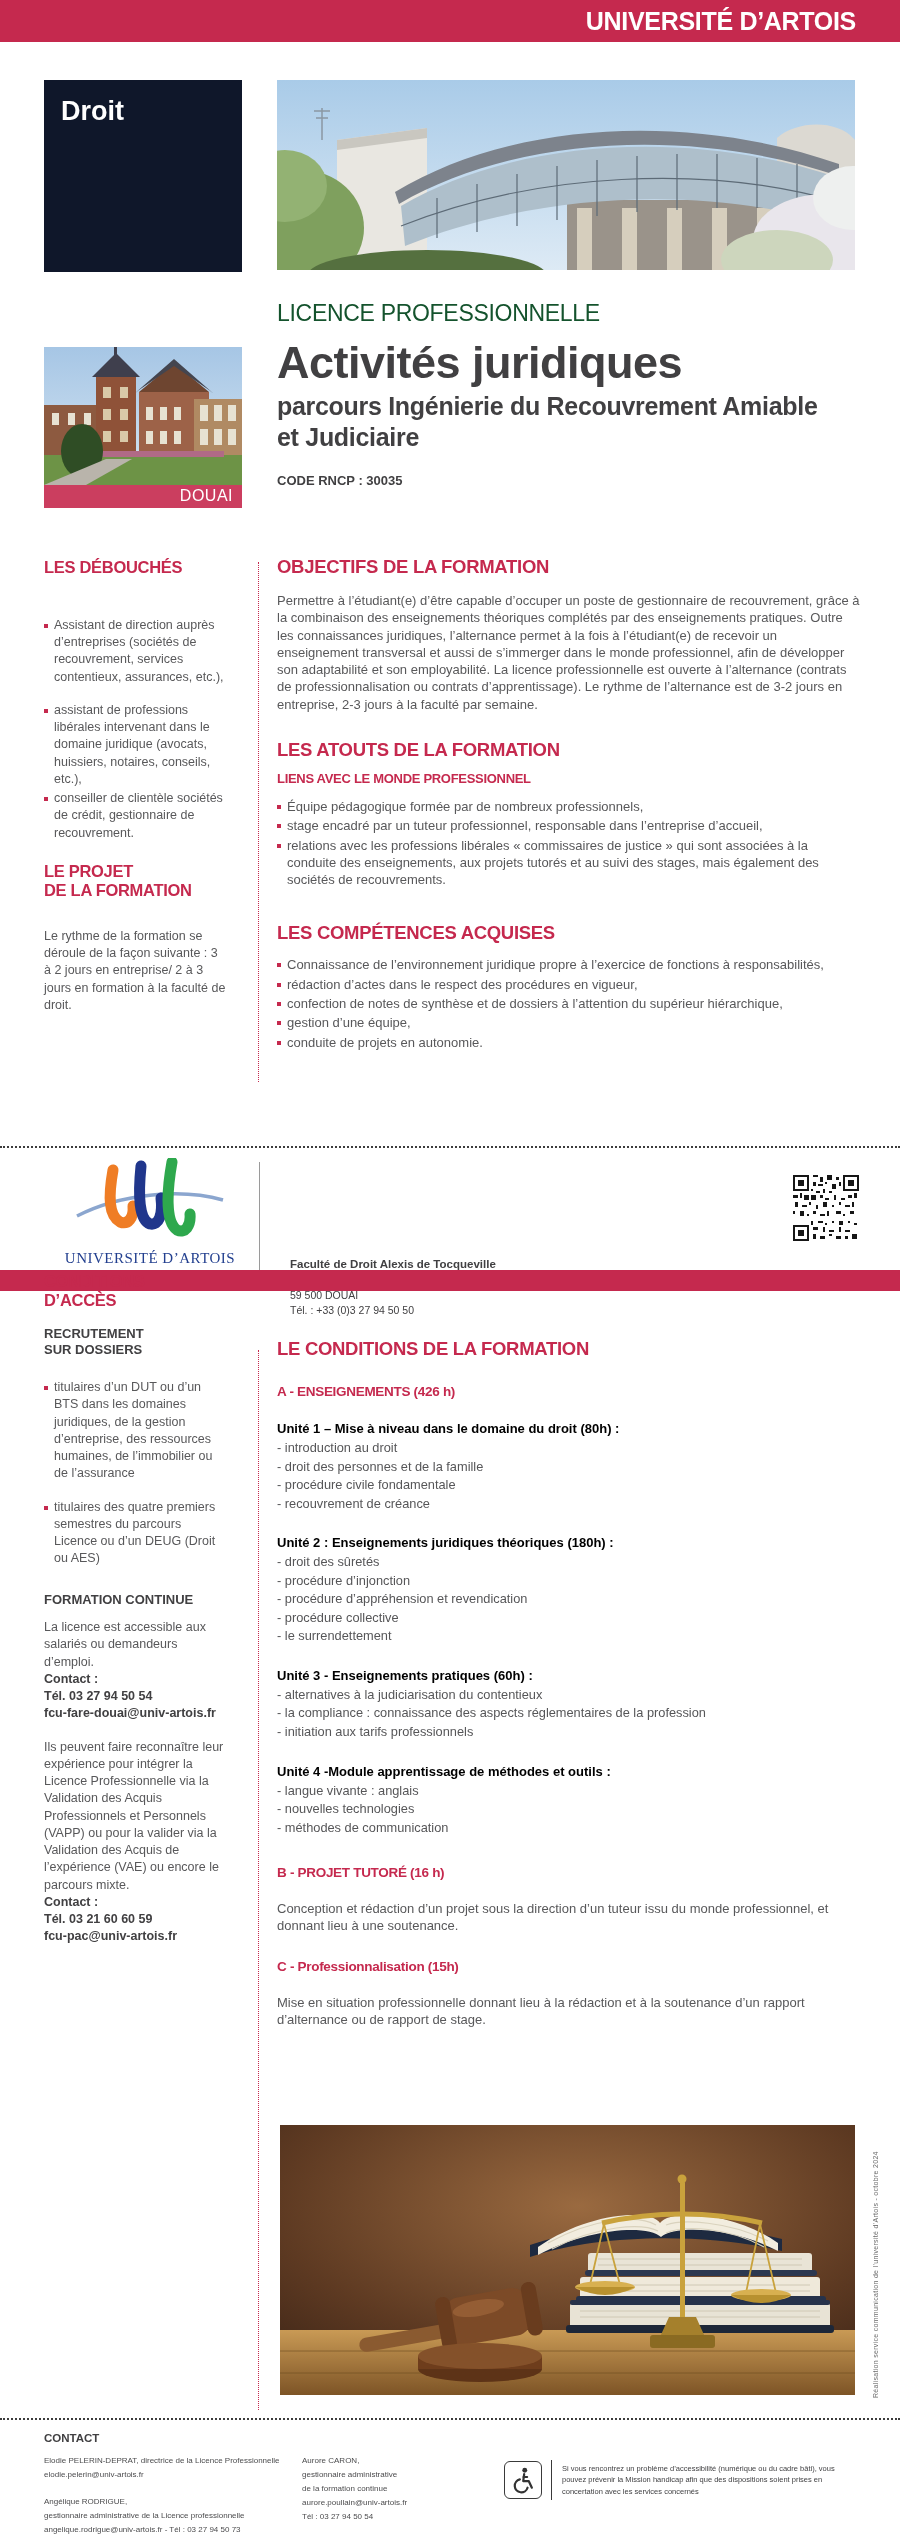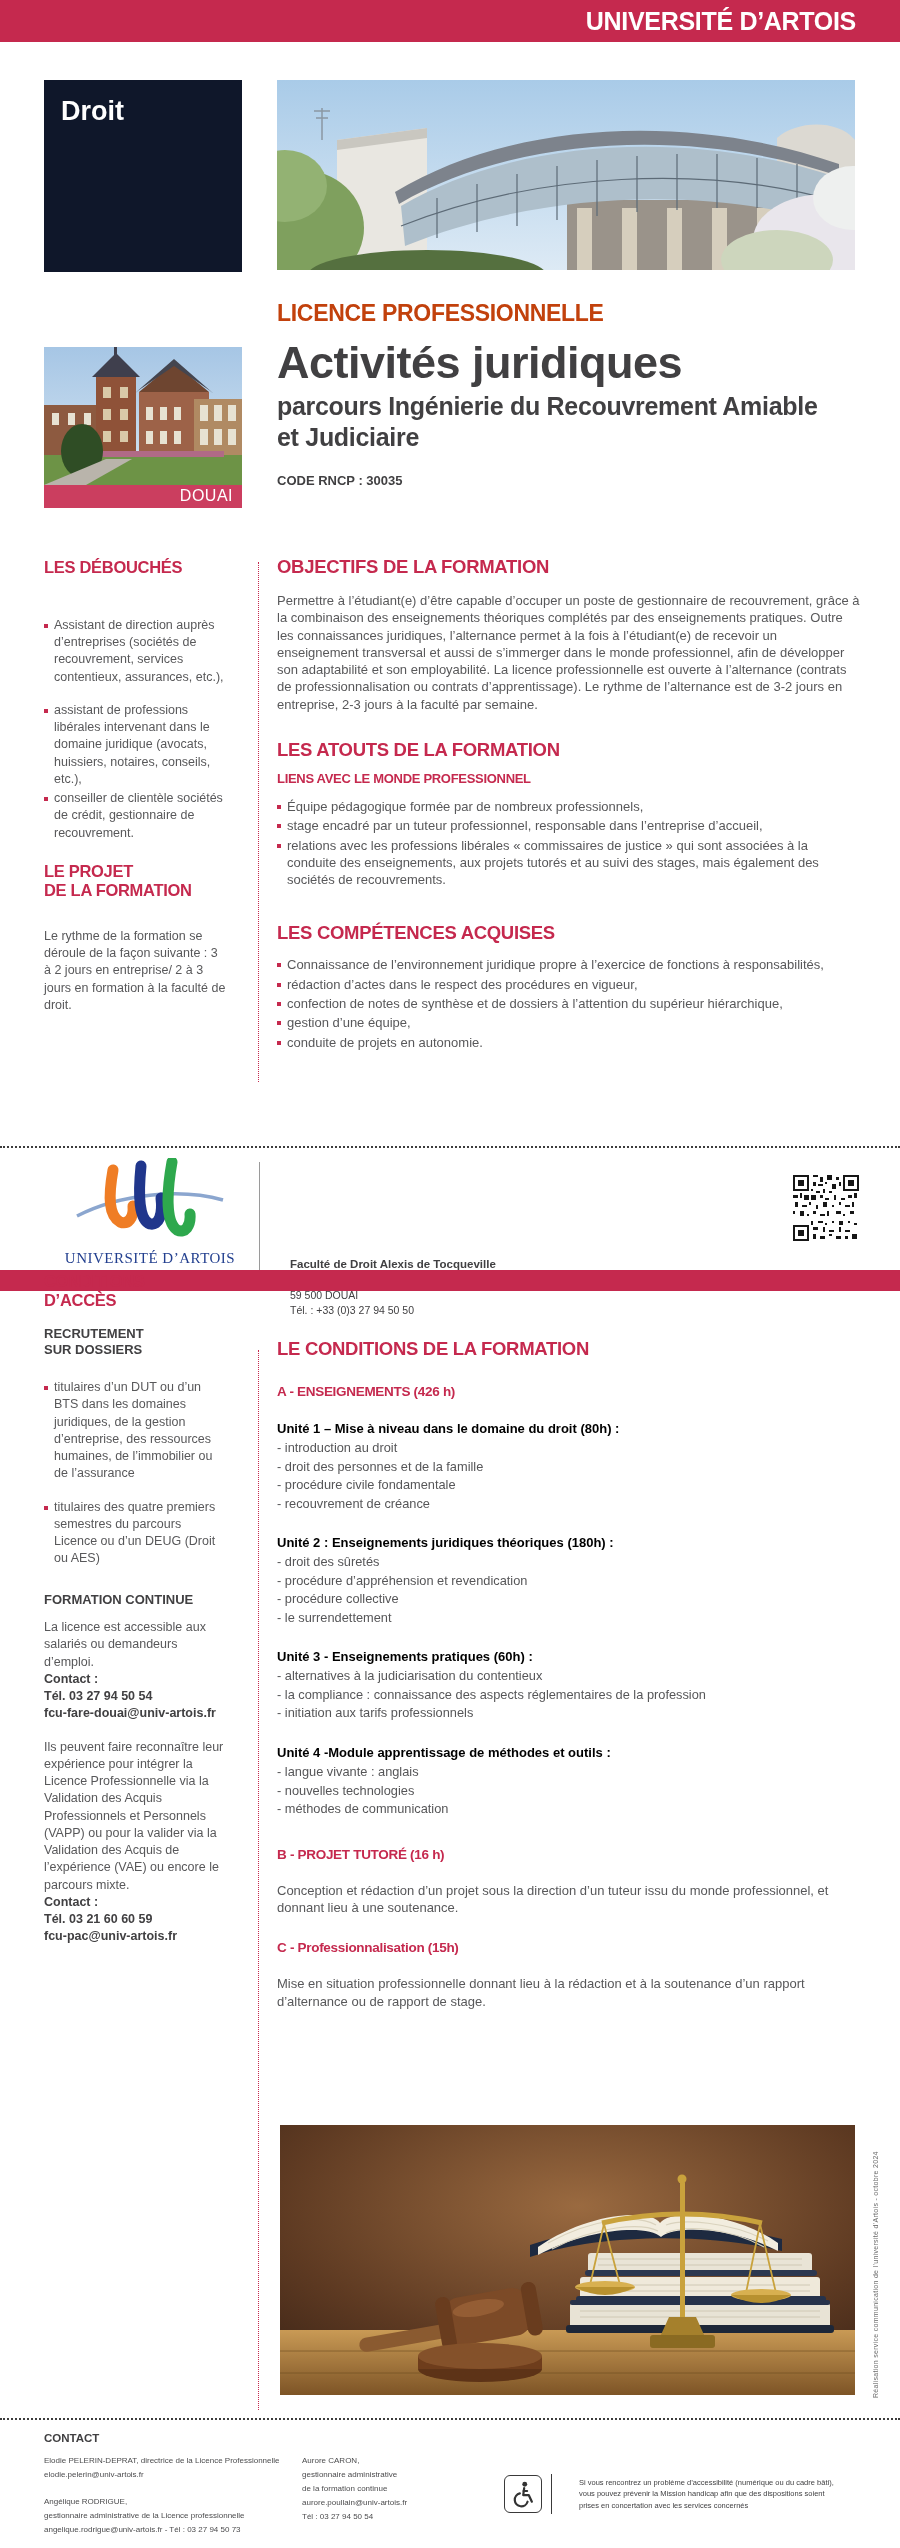--- a/index.html
+++ b/index.html
@@ -16,21 +16,21 @@
   .droit-box{position:absolute;left:44px;top:80px;width:198px;height:192px;background:#0f172a;}
   .droit-box span{display:block;padding:16px 0 0 17px;color:#fff;font-weight:bold;font-size:27px;}
   .campus-photo{position:absolute;left:277px;top:80px;width:578px;height:190px;display:block;}
   .douai-wrap{position:absolute;left:44px;top:347px;width:198px;height:161px;}
   .douai-wrap svg{display:block;width:198px;height:138px;}
   .douai-band{position:absolute;left:0;bottom:0;width:198px;height:23px;background:rgba(197,41,78,0.9);}
   .douai-band span{position:absolute;right:9px;top:2px;color:#fff;font-size:16px;letter-spacing:0.5px;}
 
   
   .title-block{position:absolute;left:277px;top:300px;width:590px;}
-  .kicker{color:#c2410c;font-weight:bold;font-size:23px;letter-spacing:-0.3px;}
+  .kicker{color:#14532d;font-weight:normal;font-size:23px;letter-spacing:-0.3px;}
   .ptitle{margin:10px 0 2px 0;color:#414042;font-weight:bold;font-size:45px;letter-spacing:-0.5px;}
   .psub{color:#414042;font-weight:bold;font-size:25px;line-height:1.24;letter-spacing:-0.3px;}
   .pcode{margin-top:20px;color:#414042;font-weight:bold;font-size:13px;}
 
   
   .h-red{color:#c5294e;font-weight:bold;margin:0;letter-spacing:-0.3px;}
   .h19{font-size:18.5px;}
   .h17{font-size:16.5px;line-height:1.15;}
   .h14{font-size:13.5px;}
   .h13{font-size:13px;}
@@ -90,21 +90,21 @@
   .contact-h{margin:0 0 10px 0;font-size:11.5px;font-weight:bold;color:#414042;}
   .contact-cols{display:flex;}
   .ccol1{width:258px;}
   .ccol2{width:200px;}
   .cline{font-size:8px;line-height:1.75;color:#4c4c4e;}
   .cgap{height:13px;}
 
   .access{position:absolute;left:504px;top:2460px;width:350px;display:flex;align-items:center;}
   .wheel{flex:0 0 auto;width:38px;height:38px;border:1.6px solid #3a3a3a;border-radius:6px;padding:4px;}
   .access-bar{flex:0 0 auto;width:0;height:40px;border-left:1.6px solid #3a3a3a;margin:0 10px 0 9px;}
-  .access-text{margin:17px;width:275px;font-size:7.5px;line-height:1.5;color:#3f3f41;}
+  .access-text{margin:0;width:275px;font-size:7.5px;line-height:1.5;color:#3f3f41;}
 </style>
 </head>
 <body>
 
 <div class="page">
 
   <header class="topbar">
     <span class="topbar-title">UNIVERSITÉ D’ARTOIS</span>
   </header>
 
@@ -351,20 +351,21 @@
       <div class="unit-title">Unité 1 – Mise à niveau dans le domaine du droit (80h) :</div>
       <div class="uitem">- introduction au droit</div>
       <div class="uitem">- droit des personnes et de la famille</div>
       <div class="uitem">- procédure civile fondamentale</div>
       <div class="uitem">- recouvrement de créance</div>
     </div>
 
     <div class="unit">
       <div class="unit-title">Unité 2 : Enseignements juridiques théoriques (180h) :</div>
       <div class="uitem">- droit des sûretés</div>
+      <div class="uitem">- procédure d’injonction</div>
       <div class="uitem">- procédure d’appréhension et revendication</div>
       <div class="uitem">- procédure collective</div>
       <div class="uitem">- le surrendettement</div>
     </div>
 
     <div class="unit">
       <div class="unit-title">Unité 3 - Enseignements pratiques (60h) :</div>
       <div class="uitem">- alternatives à la judiciarisation du contentieux</div>
       <div class="uitem">- la compliance : connaissance des aspects réglementaires de la profession</div>
       <div class="uitem">- initiation aux tarifs professionnels</div>

